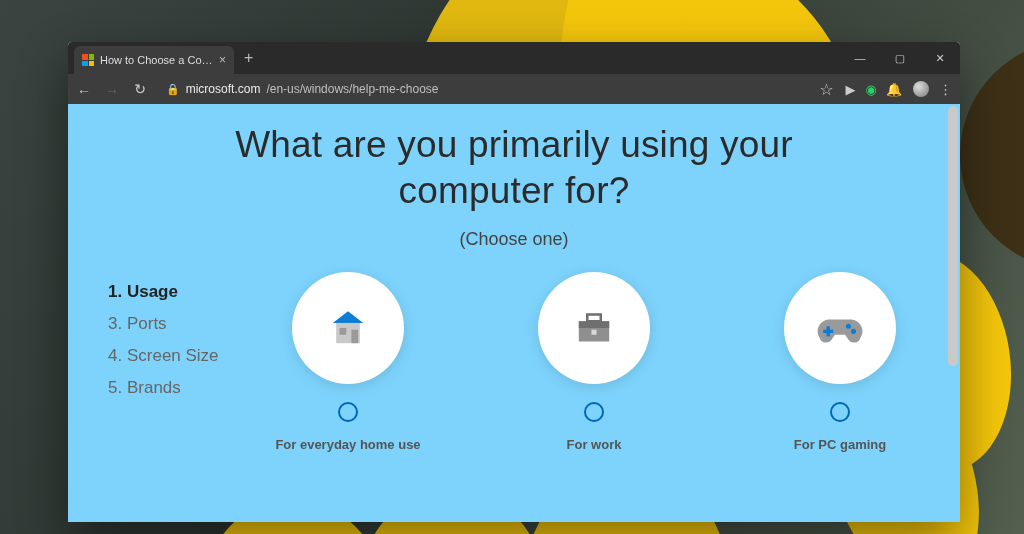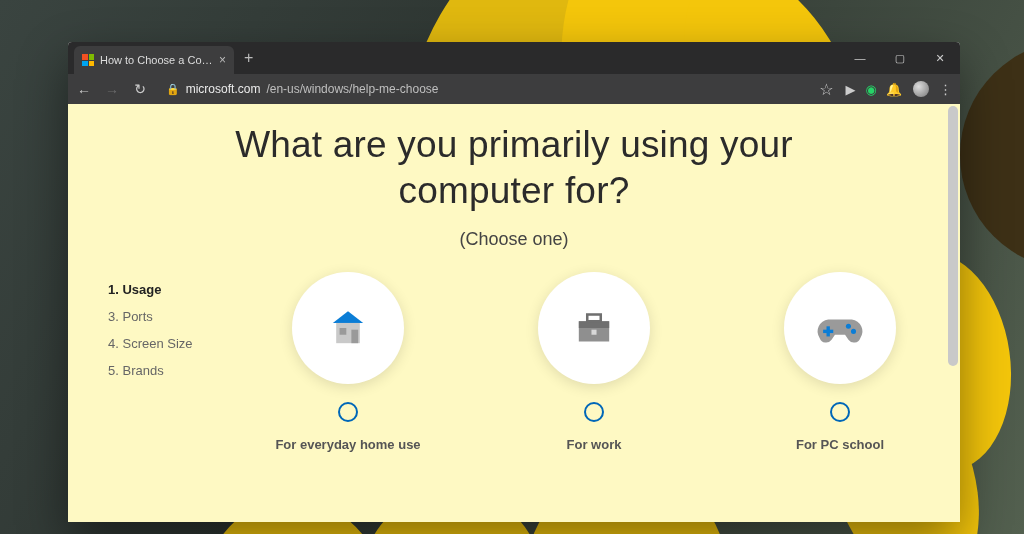--- a/index.html
+++ b/index.html
@@ -29,28 +29,28 @@
   .win-controls div{ width:40px; height:32px; display:flex; align-items:center; justify-content:center; color:#ccc; font-size:11px;}
   .toolbar{ height:30px; background:#3d3d3e; display:flex; align-items:center; padding:0 8px; gap:12px;}
   .nav-ico{ color:#ccc; font-size:14px; width:16px; text-align:center;}
   .nav-ico.disabled{ color:#6b6b6c;}
   .url-wrap{ flex:1; display:flex; align-items:center; gap:6px; color:#bfbfbf; font-size:12px; padding-left:6px;}
   .lock{ color:#bfbfbf; font-size:11px;}
   .url-host{ color:#eaeaea;}
   .ext-icons{ display:flex; gap:10px; align-items:center; color:#ccc; font-size:13px;}
   .avatar{ width:16px; height:16px; border-radius:50%; background:radial-gradient(circle at 35% 35%, #ddd, #777);}
   .star{ color:#ccc;}
-  .content{ flex:1; background:#fef9c3; position:relative; display:flex;}
+  .content{ flex:1; background:#7dd3fc; position:relative; display:flex;}
   .scroller{ position:absolute; right:2px; top:2px; width:10px; height:260px; background:#c9c9c9; border-radius:5px;}
   .page{ flex:1; padding:18px 40px 0 40px; display:flex; flex-direction:column;}
   h1.q{ font-weight:300; color:#2b2b2b; text-align:center; font-size:37px; line-height:1.25; letter-spacing:.2px; margin:0 auto; max-width:720px;}
   .subtitle{ text-align:center; color:#444; font-size:18px; margin-top:14px;}
   .body-row{ display:flex; margin-top:22px; gap:20px; }
   .steps{ width:140px; padding-top:4px;}
-  .steps li{ list-style:none; font-size:13px; color:#666; padding:6px 0;}
+  .steps li{ list-style:none; font-size:17px; color:#666; padding:6px 0;}
   .steps li.active{ color:#222; font-weight:600;}
   .cards{ flex:1; display:flex; justify-content:space-between; padding:0 6px;}
   .card{ width:148px; display:flex; flex-direction:column; align-items:center; gap:14px;}
   .circle{ width:112px; height:112px; border-radius:50%; background:#fff; box-shadow:0 3px 14px rgba(0,0,0,.12); display:flex; align-items:center; justify-content:center;}
   .circle svg{ width:54px; height:54px;}
   .radio{ width:20px; height:20px; border:2px solid #0067b8; border-radius:50%; margin-top:4px;}
   .opt-label{ font-size:13px; color:#555; text-align:center; line-height:1.35;font-weight:bold;}
 </style>
 </head>
 <body>
@@ -150,21 +150,21 @@
             <div class="circle">
               <svg viewBox="0 0 64 64">
                 <path d="M18 22 h28 a14 14 0 0 1 10 22 a8 8 0 0 1 -14 2 l-4 -6 h-12 l-4 6 a8 8 0 0 1 -14 -2 a14 14 0 0 1 10 -22 z" fill="#9a9a9a"></path>
                 <rect x="16" y="30" width="4" height="12" fill="#0b7dd6"></rect>
                 <rect x="12" y="34" width="12" height="4" fill="#0b7dd6"></rect>
                 <circle cx="42" cy="30" r="3" fill="#0b7dd6"></circle>
                 <circle cx="48" cy="36" r="3" fill="#0b7dd6"></circle>
               </svg>
             </div>
             <div class="radio"></div>
-            <div class="opt-label">For PC school</div>
+            <div class="opt-label">For PC gaming</div>
           </div>
 
         </div>
       </div>
     </div>
     <div class="scroller"></div>
   </div>
 </div>
 
 </body></html>

